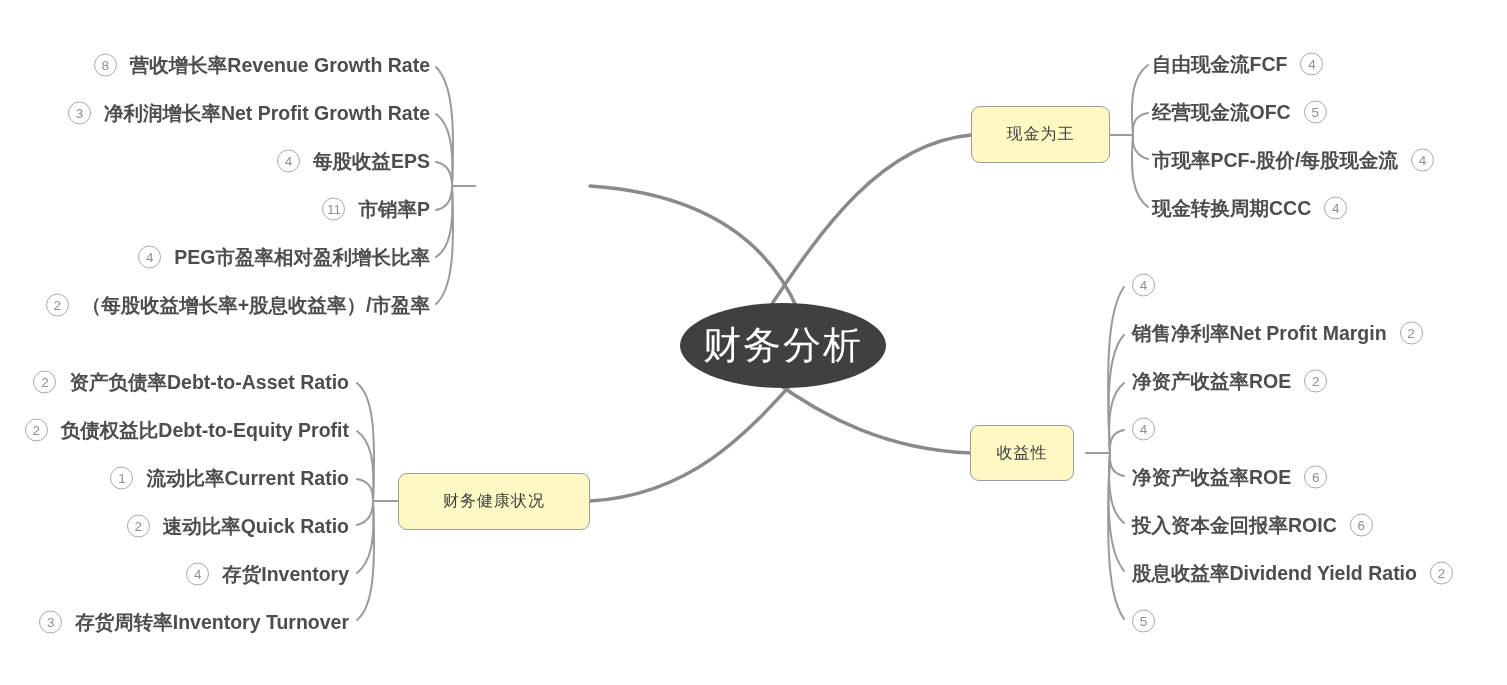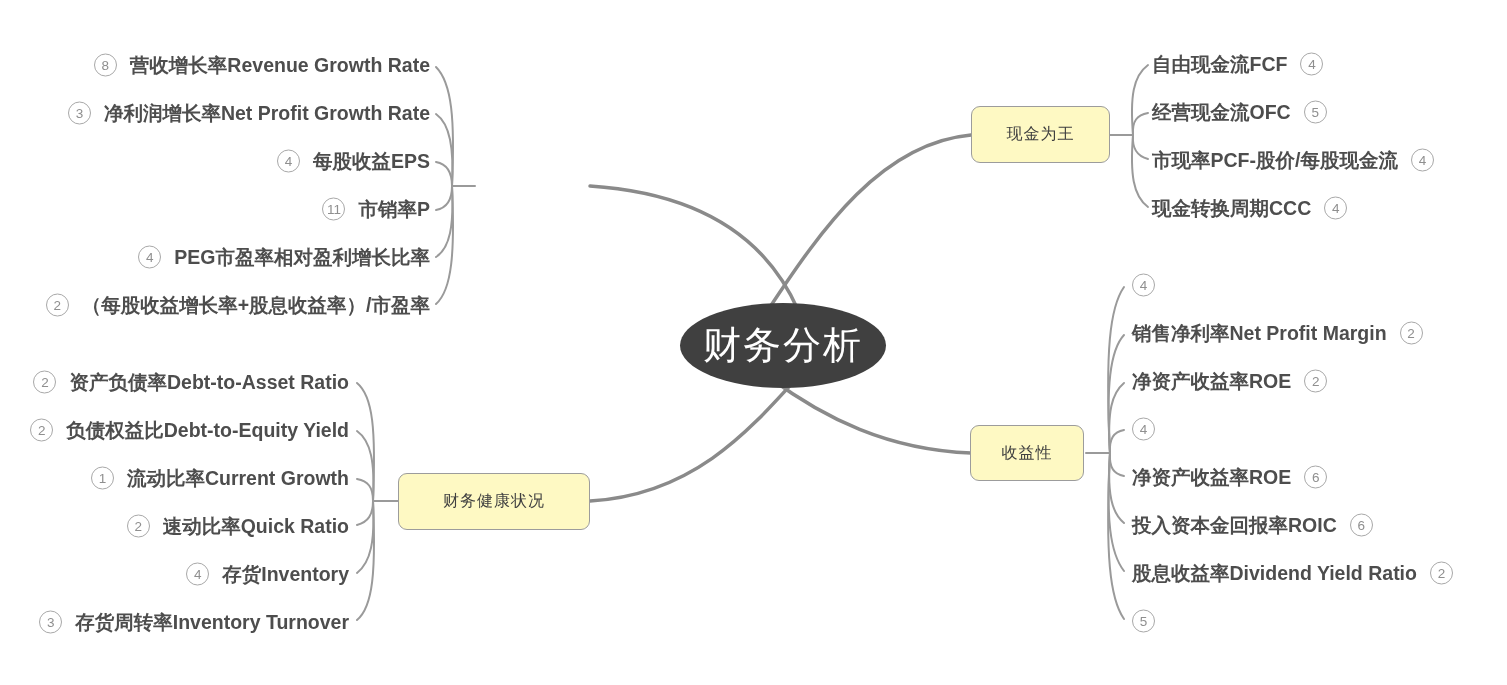--- a/index.html
+++ b/index.html
@@ -18,21 +18,21 @@
     font-size:38px;letter-spacing:2px;cursor:pointer;
   }
   .branch-box{
     position:absolute;background:#fef9c3;border:1.5px solid #9c9c9c;border-radius:9px;
     display:flex;align-items:center;justify-content:center;
     font-size:16px;color:#404040;box-sizing:border-box;cursor:pointer;letter-spacing:1px;
   }
   .box-growth{left:475px;top:159px;width:115px;height:54px;}
   .box-cash{left:971px;top:106px;width:139px;height:57px;}
   .box-health{left:398px;top:473px;width:192px;height:57px;}
-  .box-profit{left:970px;top:425px;width:114px;height:56px;}
+  .box-profit{left:970px;top:425px;width:104px;height:56px;}
   .leaf{
     position:absolute;display:flex;align-items:center;gap:13px;
     transform:translateY(-50%);white-space:nowrap;cursor:pointer;
   }
   .leaf .lbl{font-size:19.5px;color:#4d4d4d;font-weight:bold;}
   .badge{
     flex:none;width:23px;height:23px;box-sizing:border-box;
     border:1.5px solid #a8a8a8;border-radius:50%;
     display:flex;align-items:center;justify-content:center;
     font-size:13.5px;color:#8f8f8f;
@@ -143,25 +143,25 @@
     <span class="lbl">现金转换周期CCC</span>
     <span class="badge">4</span>
   </div>
 
   <div class="leaf" style="top:382px;right:1158px">
     <span class="badge">2</span>
     <span class="lbl">资产负债率Debt-to-Asset Ratio</span>
   </div>
   <div class="leaf" style="top:430px;right:1158px">
     <span class="badge">2</span>
-    <span class="lbl">负债权益比Debt-to-Equity Yield</span>
+    <span class="lbl">负债权益比Debt-to-Equity Profit</span>
   </div>
   <div class="leaf" style="top:478px;right:1158px">
     <span class="badge">1</span>
-    <span class="lbl">流动比率Current Growth</span>
+    <span class="lbl">流动比率Current Ratio</span>
   </div>
   <div class="leaf" style="top:526px;right:1158px">
     <span class="badge">2</span>
     <span class="lbl">速动比率Quick Ratio</span>
   </div>
   <div class="leaf" style="top:574px;right:1158px">
     <span class="badge">4</span>
     <span class="lbl">存货Inventory</span>
   </div>
   <div class="leaf" style="top:622px;right:1158px">

